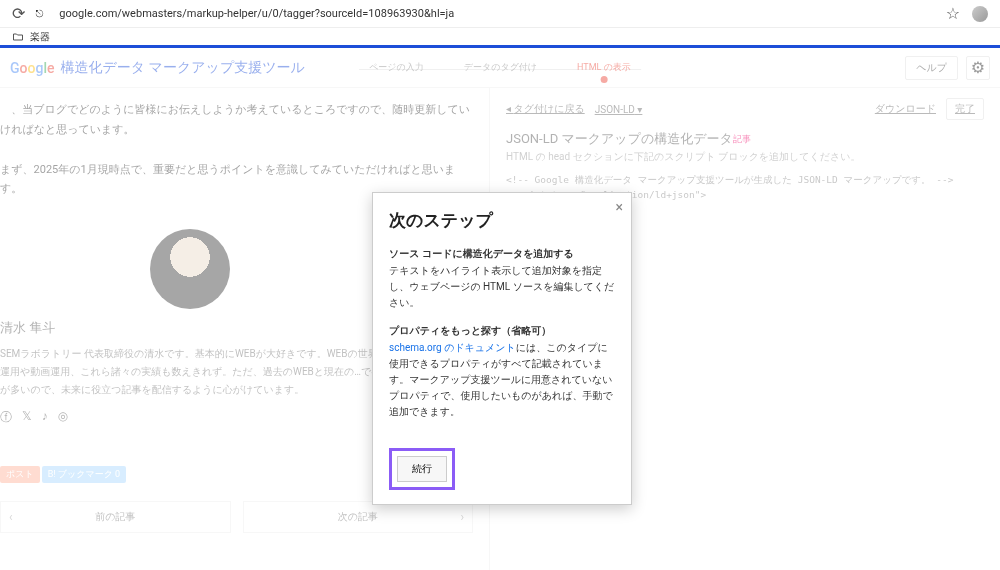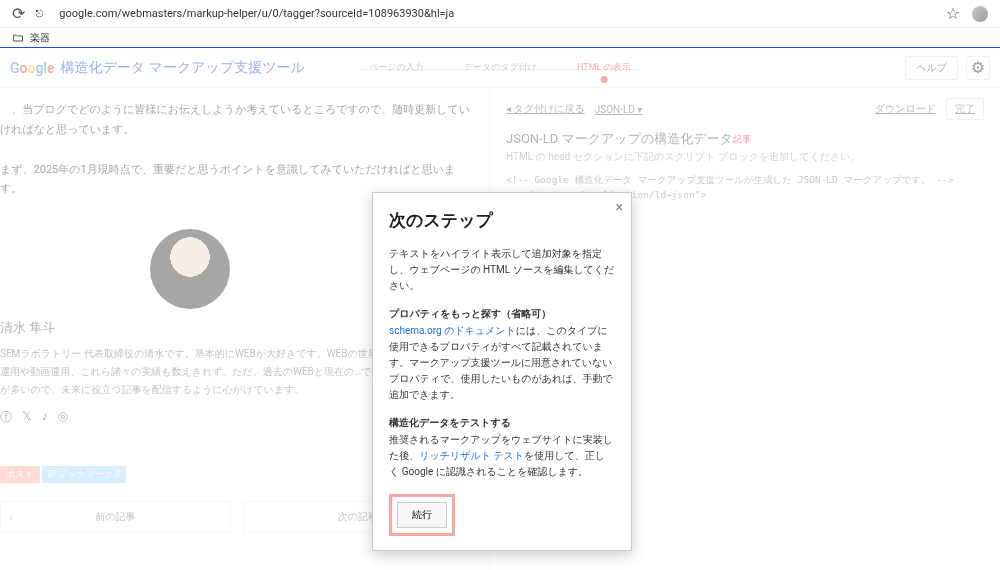--- a/index.html
+++ b/index.html
@@ -6,21 +6,21 @@
   body { width: 1000px; height: 570px; overflow: hidden; background: #fff; position: relative; color: #222; }
 
   
   .chrome-bar { height: 28px; display: flex; align-items: center; padding: 0 12px; gap: 10px; border-bottom: 1px solid #eee; }
   .chrome-bar .nav-icons { display: flex; gap: 8px; color: #555; }
   .url { font-size: 11px; color: #333; flex: 1 1 auto; white-space: nowrap; overflow: hidden; text-overflow: ellipsis; padding-left: 6px; }
   .chrome-right { display: flex; gap: 12px; align-items: center; color: #555; }
   .avatar-circle { width: 16px; height: 16px; border-radius: 50%; background: linear-gradient(135deg,#ccc,#999); }
 
   
-  .bookmark-row { height: 20px; display: flex; align-items: center; padding: 0 12px; gap: 6px; font-size: 10px; color: #333; border-bottom: 1px solid #1d4ed8; }
+  .bookmark-row { height: 20px; display: flex; align-items: center; padding: 0 12px; gap: 6px; font-size: 10px; color: #333; border-bottom: 3px solid #1d4ed8; }
   .bookmark-row svg { width: 12px; height: 12px; }
 
   
   .app-header { height: 40px; display:flex; align-items:center; justify-content: space-between; border-bottom: 1px solid #eee; padding: 0 10px; }
   .app-title-wrap { display:flex; align-items:center; gap: 6px; }
   .g-logo { font-size: 14px; font-weight: 500; display:flex; gap:0; }
   .g-logo span:nth-child(1){color:#4285f4;} .g-logo span:nth-child(2){color:#ea4335;} .g-logo span:nth-child(3){color:#fbbc05;} .g-logo span:nth-child(4){color:#4285f4;} .g-logo span:nth-child(5){color:#34a853;} .g-logo span:nth-child(6){color:#ea4335;}
   .app-title { font-size: 14px; color: #1d4ed8; }
 
   .stepper { display:flex; align-items:center; gap: 40px; font-size: 9px; color: #888; position: absolute; left: 50%; transform: translateX(-50%); }
@@ -71,21 +71,21 @@
   .right-note { font-size: 10px; color:#666; margin-top: 10px; }
 
   
   .overlay { position:absolute; inset: 48px 0 0 0; background: rgba(255,255,255,0.55); }
   .modal { position:absolute; left: 372px; top: 192px; width: 260px; background:#fff; border:1px solid #ccc; box-shadow: 0 4px 14px rgba(0,0,0,0.2); padding: 16px 16px 14px; }
   .modal .close { position:absolute; top:6px; right:8px; font-size:14px; color:#888; cursor:pointer; }
   .modal h3 { font-size: 17px; font-weight: 600; margin-bottom: 14px; }
   .modal .sec { font-size: 10px; line-height: 1.6; color:#333; margin-bottom: 12px; }
   .modal .sec b { display:block; font-weight:600; margin-bottom: 1px; }
   .modal .sec .lnk { color:#1a73e8; }
-  .modal .footer-highlight { border: 3px solid #fca5a5; display:inline-block; padding: 5px; margin-top: 2px; }
+  .modal .footer-highlight { border: 3px solid #8b5cf6; display:inline-block; padding: 5px; margin-top: 16px; }
   .modal .continue-btn { font-size: 10px; padding: 5px 14px; border:1px solid #ccc; background:#f7f7f7; cursor:pointer; }
 </style>
 </head>
 <body>
 
 <div class="chrome-bar">
   <div class="nav-icons">
     <span>⟳</span>
   </div>
   <span style="font-size:10px;">⎋</span>
@@ -183,29 +183,26 @@
   </div>
 </div>
 
 <div class="overlay"></div>
 
 <div class="modal">
   <span class="close">×</span>
   <h3>次のステップ</h3>
 
   <div class="sec">
+    <b>ソース コードに構造化データを追加する</b>
     <span>テキストをハイライト表示して追加対象を指定し、ウェブページの HTML ソースを編集してください。</span>
   </div>
 
   <div class="sec">
     <b>プロパティをもっと探す（省略可）</b>
     <span class="lnk">schema.org のドキュメント</span><span>には、このタイプに使用できるプロパティがすべて記載されています。マークアップ支援ツールに用意されていないプロパティで、使用したいものがあれば、手動で追加できます。</span>
   </div>
 
-  <div class="sec">
-    <b>構造化データをテストする</b>
-    <span>推奨されるマークアップをウェブサイトに実装した後、</span><span class="lnk">リッチリザルト テスト</span><span>を使用して、正しく Google に認識されることを確認します。</span>
-  </div>
 
   <div class="footer-highlight">
     <button class="continue-btn">続行</button>
   </div>
 </div>
 
 </body></html>

